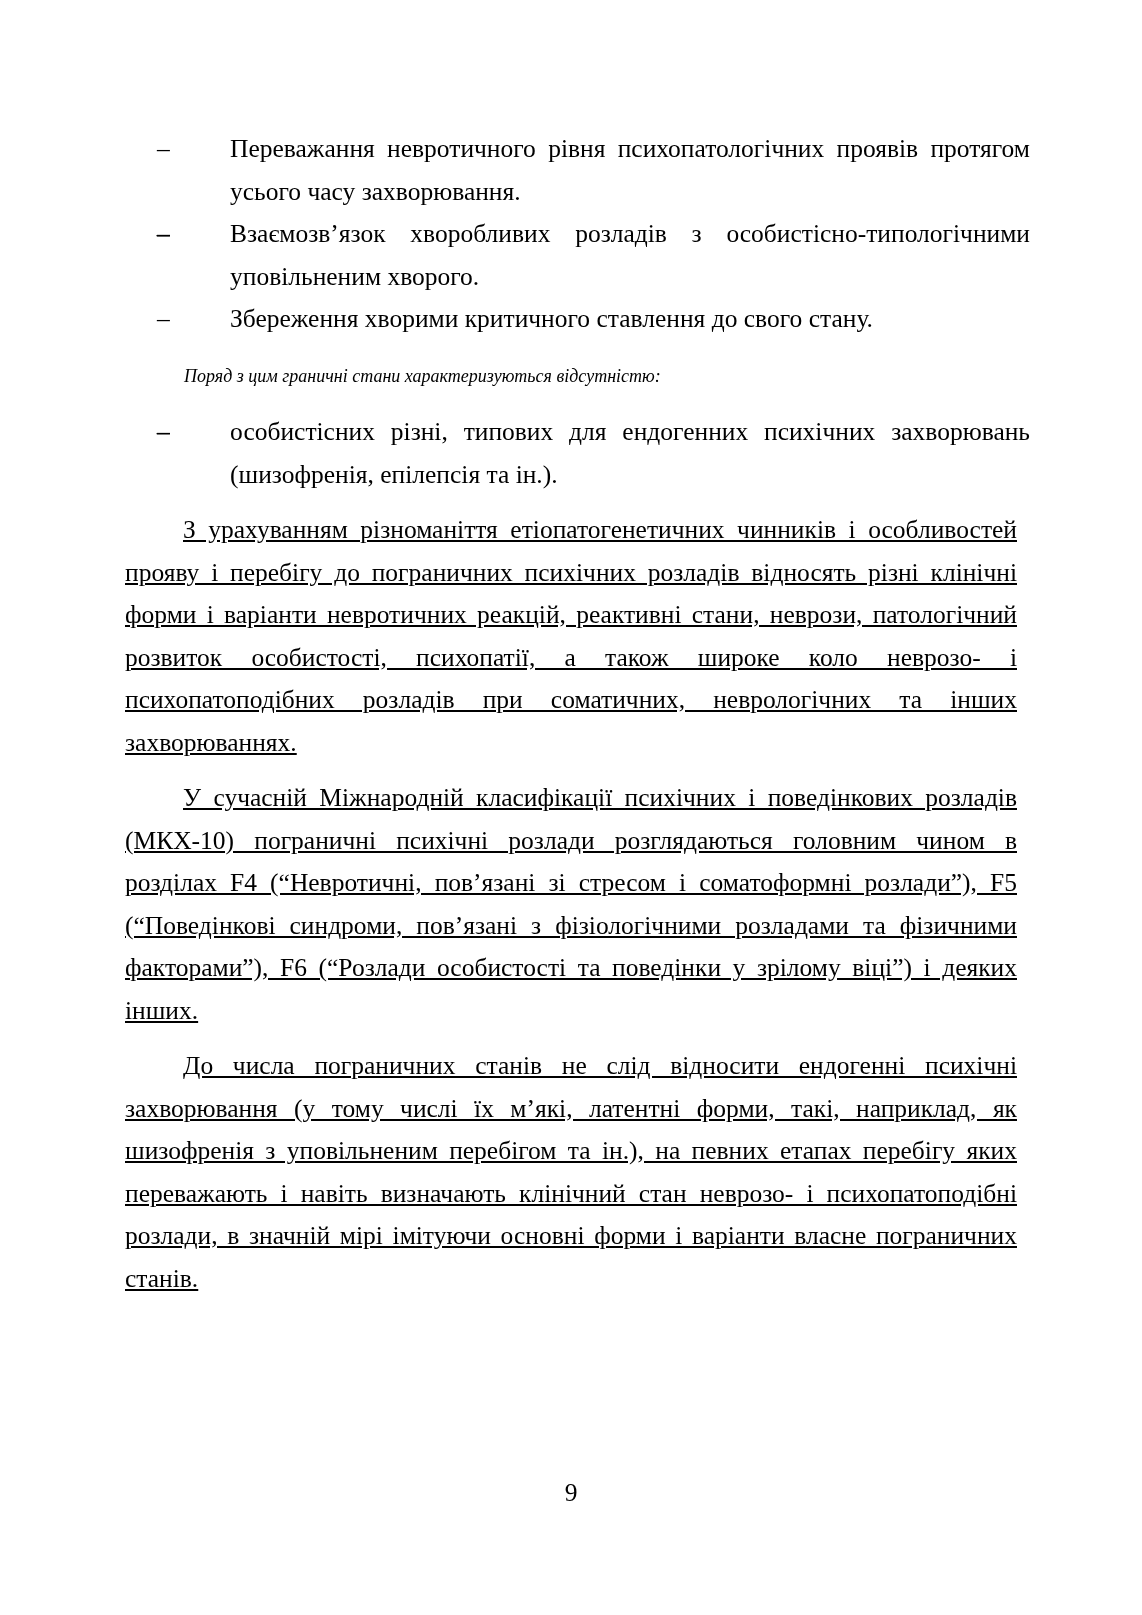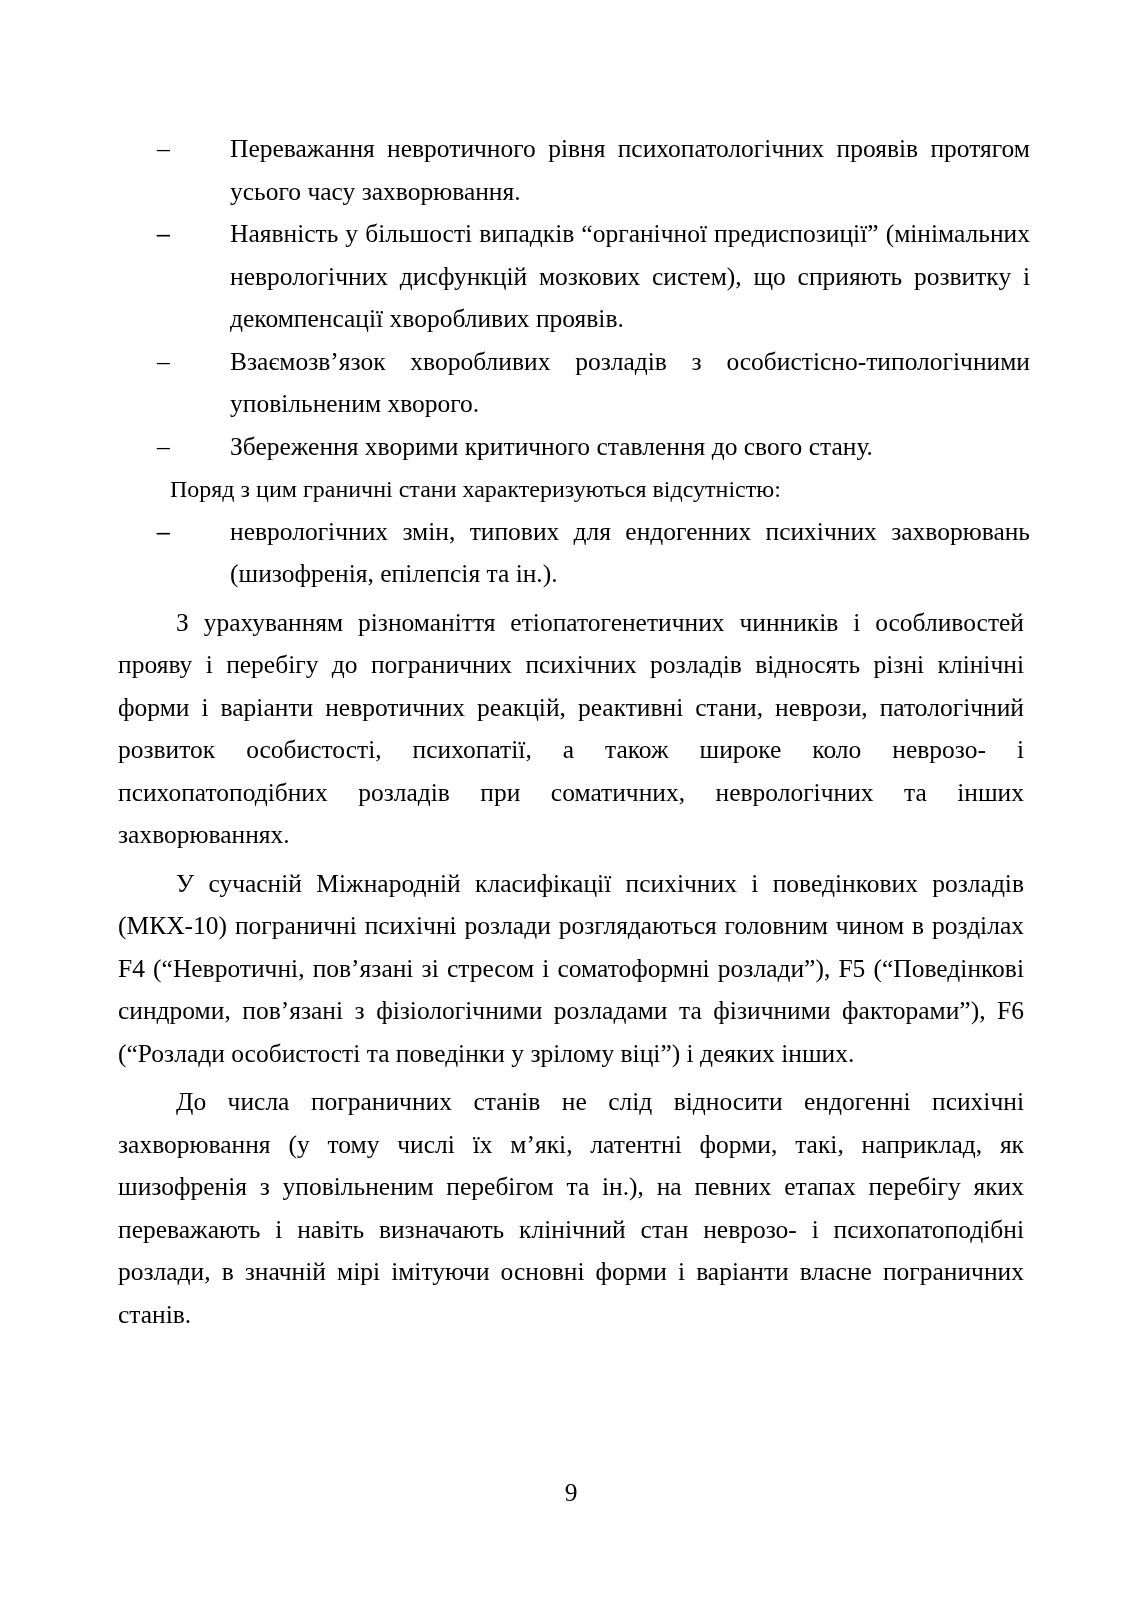--- a/index.html
+++ b/index.html
@@ -24,22 +24,23 @@
     left: 112px;
     top: 128px;
     width: 918px;
   }
   
   .para {
     font-size: 25.5px;
     line-height: 42.5px;
     text-align: justify;
     text-indent: 58px;
-    margin: 6px;
+    margin: 13px;
     hyphens: manual;
+    text-decoration: underline;
   }
   
   .bullet-row {
     position: relative;
     font-size: 25.5px;
     line-height: 42.5px;
     text-align: justify;
     margin: 0;
     padding-left: 118px;
   }
@@ -51,25 +52,26 @@
     text-align: left;
     font-size: 25.5px;
     line-height: 42.5px;
   }
   .bullet-row .btext {
     display: block;
     text-align: justify;
   }
   
   .plain-line {
-    font-size: 24px;
+    font-size: 18px;
     line-height: 42.5px;
-    margin: 0;
+    margin: 14px;
     text-indent: 58px;
     text-align: left;
+    font-style: italic;
   }
   .page-number {
     position: absolute;
     left: 0;
     right: 0;
     top: 1478px;
     text-align: center;
     font-size: 25.5px;
     line-height: 30px;
   }
@@ -84,39 +86,38 @@
         <span class="btext">Переважання невротичного рівня психопатологічних проявів протягом усього часу захворювання.</span>
       </div>
       <div class="bullet-row">
         <span class="dash">–</span>
       </div>
       <div class="bullet-row">
         <span class="dash">–</span>
       </div>
       <div class="bullet-row">
         <span class="dash">–</span>
-        <span class="btext">Наявність у більшості випадків “органічної предиспозиції” (мінімальних неврологічних дисфункцій мозкових систем), що сприяють розвитку і декомпенсації хворобливих проявів.</span>
       </div>
       <div class="bullet-row">
         <span class="dash">–</span>
         <span class="btext">Взаємозв’язок хворобливих розладів з особистісно-типологічними уповільненим хворого.</span>
       </div>
       <div class="bullet-row">
         <span class="dash">–</span>
         <span class="btext">Збереження хворими критичного ставлення до свого стану.</span>
       </div>
       <p class="plain-line">Поряд з цим граничні стани характеризуються відсутністю:</p>
       <div class="bullet-row">
         <span class="dash">–</span>
       </div>
       <div class="bullet-row">
         <span class="dash">–</span>
       </div>
       <div class="bullet-row">
         <span class="dash">–</span>
-        <span class="btext">неврологічних змін, типових для ендогенних психічних захворювань (шизофренія, епілепсія та ін.).</span>
+        <span class="btext">особистісних різні, типових для ендогенних психічних захворювань (шизофренія, епілепсія та ін.).</span>
       </div>
       <p class="para">З урахуванням різноманіття етіопатогенетичних чинників і особливостей прояву і перебігу до пограничних психічних розладів відносять різні клінічні форми і варіанти невротичних реакцій, реактивні стани, неврози, патологічний розвиток особистості, психопатії, а також широке коло неврозо- і психопатоподібних розладів при соматичних, неврологічних та інших захворюваннях.</p>
       <p class="para">У сучасній Міжнародній класифікації психічних і поведінкових розладів (МКХ-10) пограничні психічні розлади розглядаються головним чином в розділах F4 (“Невротичні, пов’язані зі стресом і соматоформні розлади”), F5 (“Поведінкові синдроми, пов’язані з фізіологічними розладами та фізичними факторами”), F6 (“Розлади особистості та поведінки у зрілому віці”) і деяких інших.</p>
       <p class="para">До числа пограничних станів не слід відносити ендогенні психічні захворювання (у тому числі їх м’які, латентні форми, такі, наприклад, як шизофренія з уповільненим перебігом та ін.), на певних етапах перебігу яких переважають і навіть визначають клінічний стан неврозо- і психопатоподібні розлади, в значній мірі імітуючи основні форми і варіанти власне пограничних станів.</p>
     </div>
   <div class="page-number">9</div>
 </div>
 
 </body></html>

